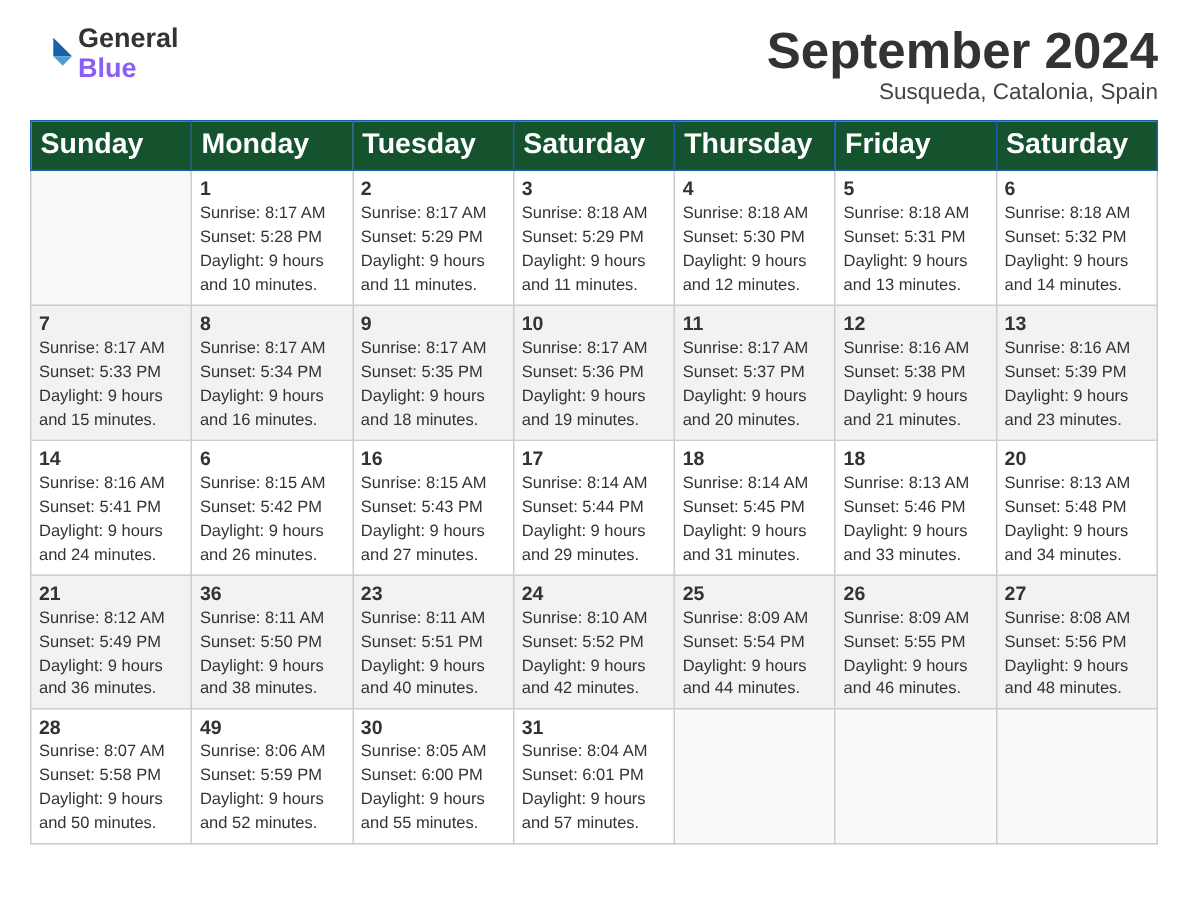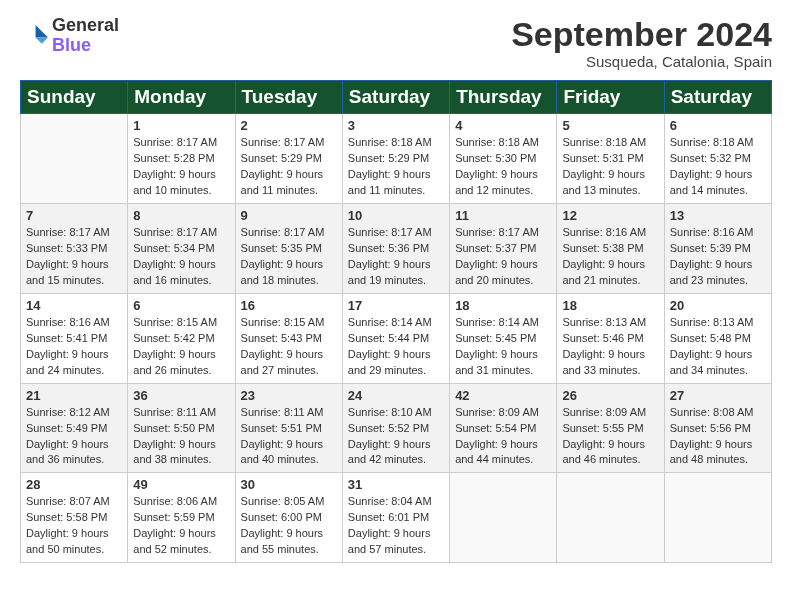--- a/index.html
+++ b/index.html
@@ -228,21 +228,21 @@
           </td>
           <td>
             <span class="day-number">23</span>
             <div class="day-info">Sunrise: 8:11 AM<br>Sunset: 5:51 PM<br>Daylight: 9 hours<br>and 40 minutes.</div>
           </td>
           <td>
             <span class="day-number">24</span>
             <div class="day-info">Sunrise: 8:10 AM<br>Sunset: 5:52 PM<br>Daylight: 9 hours<br>and 42 minutes.</div>
           </td>
           <td>
-            <span class="day-number">42</span>
+            <span class="day-number">25</span>
             <div class="day-info">Sunrise: 8:09 AM<br>Sunset: 5:54 PM<br>Daylight: 9 hours<br>and 44 minutes.</div>
           </td>
           <td>
             <span class="day-number">26</span>
             <div class="day-info">Sunrise: 8:09 AM<br>Sunset: 5:55 PM<br>Daylight: 9 hours<br>and 46 minutes.</div>
           </td>
           <td>
             <span class="day-number">27</span>
             <div class="day-info">Sunrise: 8:08 AM<br>Sunset: 5:56 PM<br>Daylight: 9 hours<br>and 48 minutes.</div>
           </td>

